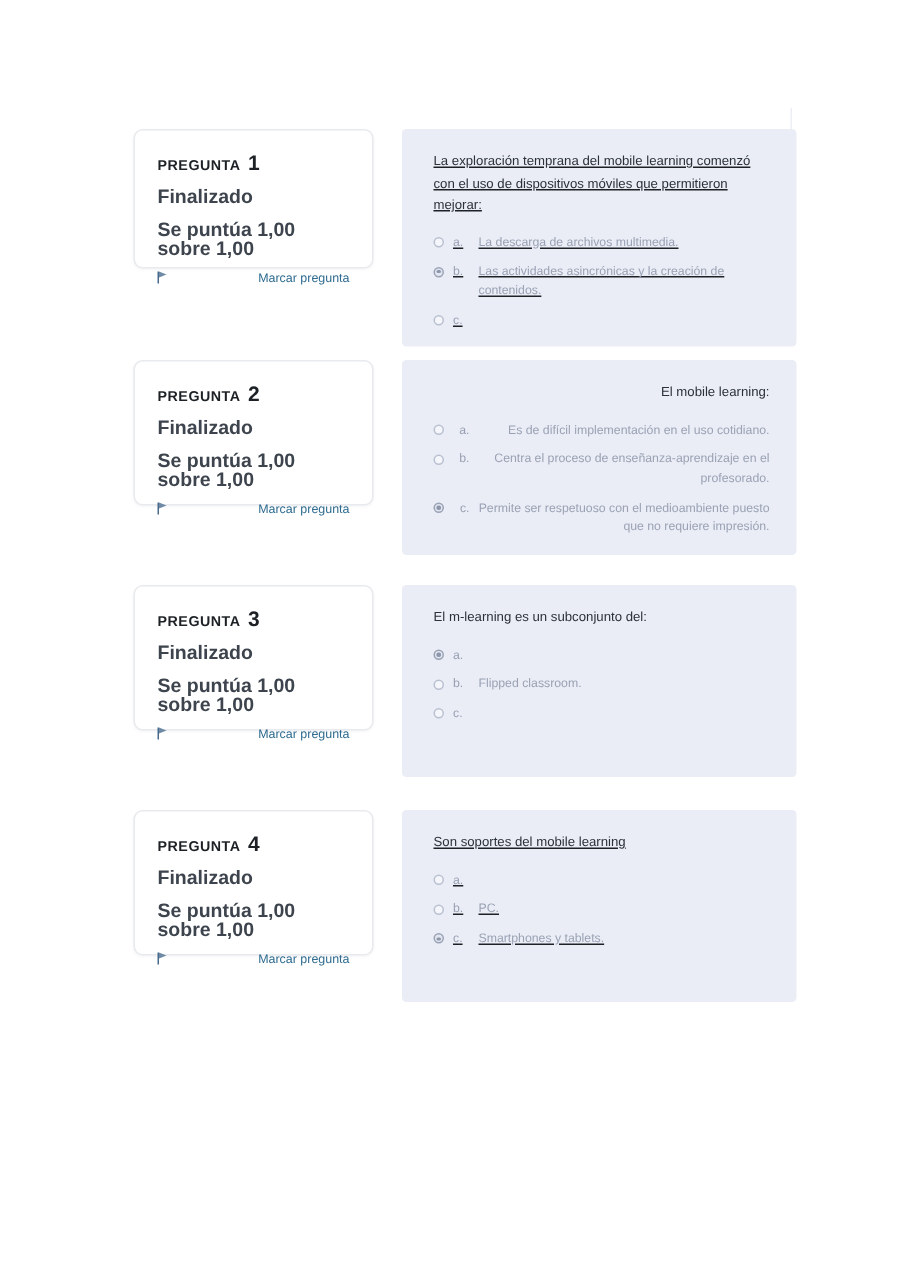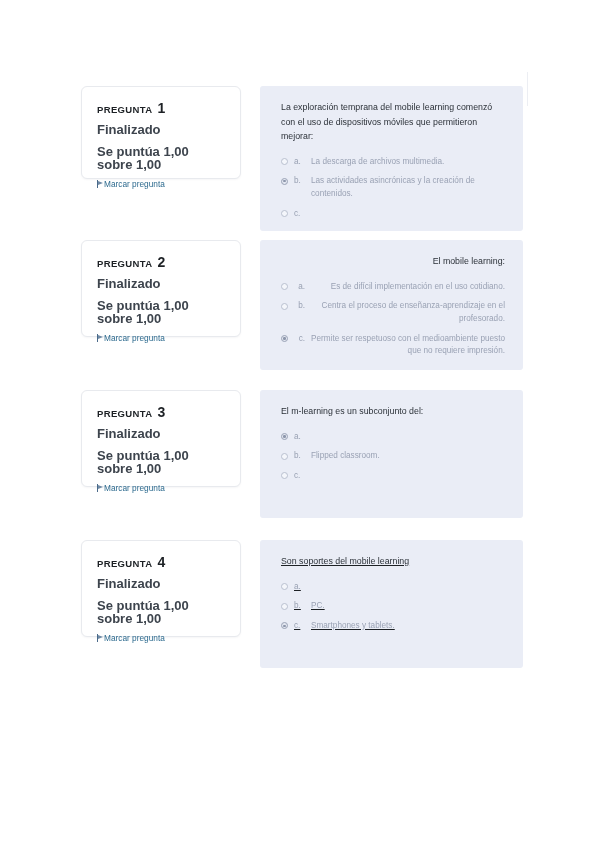--- a/index.html
+++ b/index.html
@@ -29,21 +29,21 @@
 
   .quiz {
     position: absolute;
     left: 0;
     top: 0;
     width: 600px;
   }
 
   .qblock {
     position: absolute;
-    left: 0;
+    left: 8px;
     width: 520px;
     height: 150px;
   }
   .qblock.q1 { top: 86px;  }
   .qblock.q2 { top: 240px; }
   .qblock.q3 { top: 390px; }
   .qblock.q4 { top: 540px; }
 
   
   .info-card {
@@ -83,20 +83,21 @@
     font-size: 13px;
     line-height: 1;
     color: #3d444d;
     margin: 4px 0 9px 0;
     font-weight: 700;
   }
   .flag-row {
     display: flex;
     align-items: center;
     margin-top: 1px;
+    justify-content: space-between;
   }
   .flag-icon {
     display: inline-block;
     width: 7px;
     height: 8px;
     position: relative;
     flex: 0 0 auto;
   }
   .flag-icon::before {
     content: "";
@@ -126,21 +127,21 @@
   .q-panel {
     position: absolute;
     left: 260px;
     top: 0;
     width: 263px;
     box-sizing: border-box;
     background: #eaedf6;
     border-radius: 3px;
     padding: 14px 18px 14px 21px;
   }
-  .q1 .q-panel { height: 145px; }
+  .q1 .q-panel { height: 145px; text-decoration: underline; }
   .q2 .q-panel { height: 130px; text-align: right; }
   .q3 .q-panel { height: 128px; }
   .q4 .q-panel { height: 128px; text-decoration: underline; }
 
   .q-stem {
     font-size: 8.8px;
     line-height: 1.65;
     color: #2b3138;
     margin: 0 0 12px 0;
     font-weight: 400;

